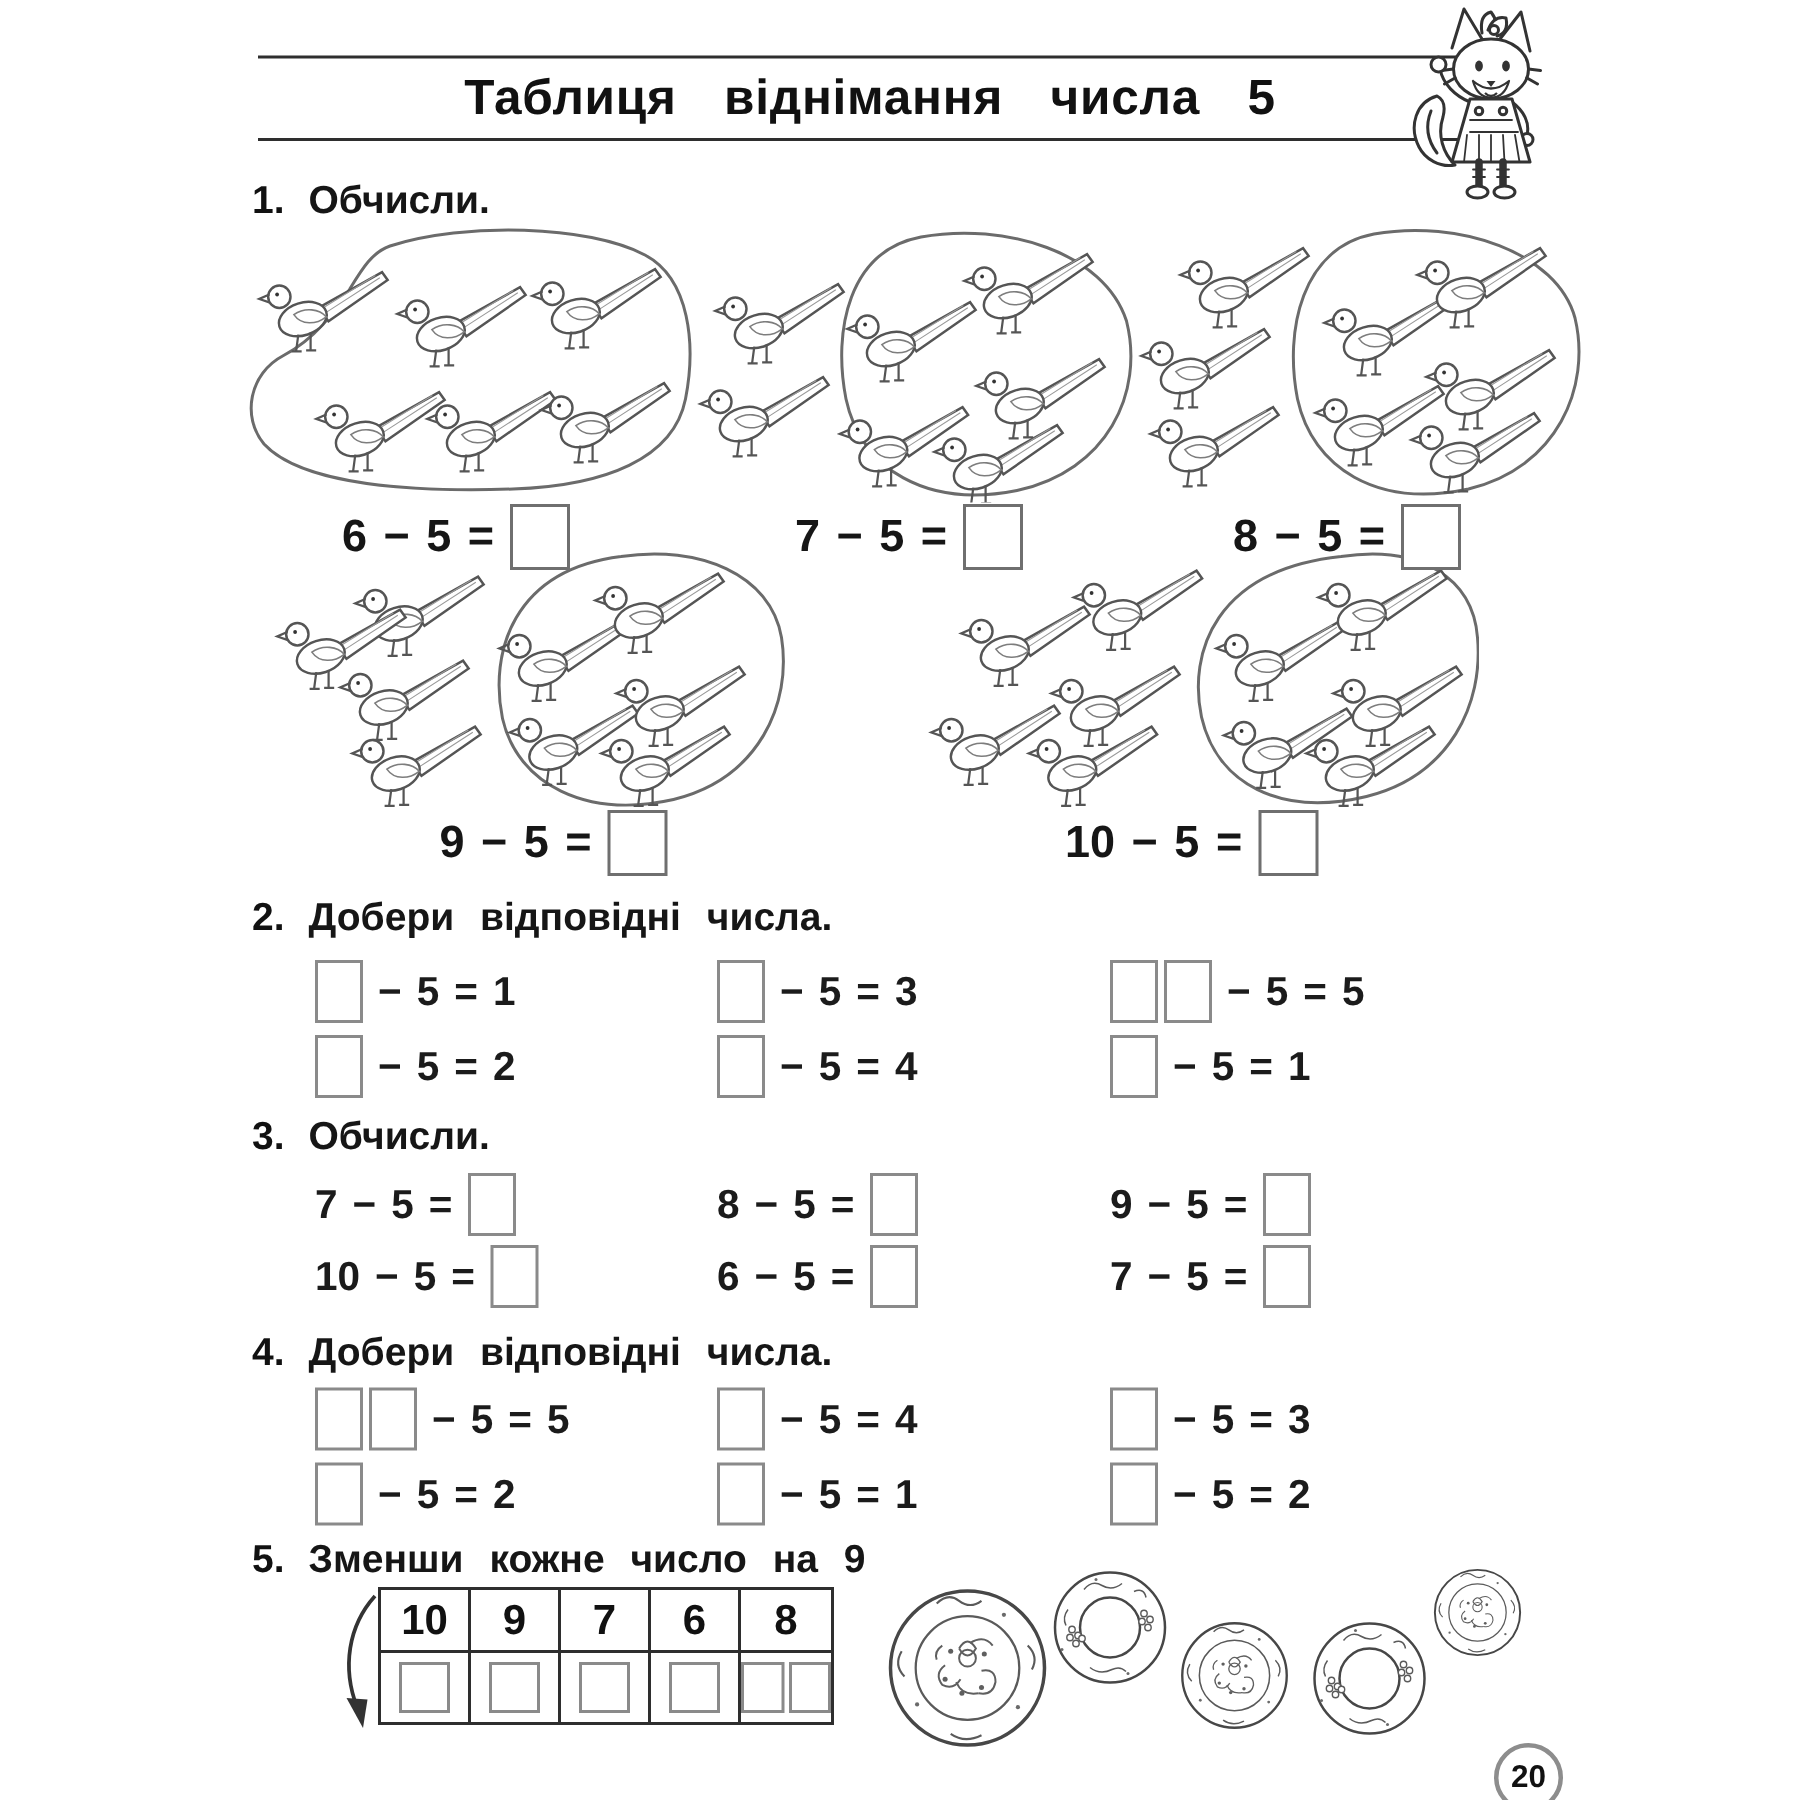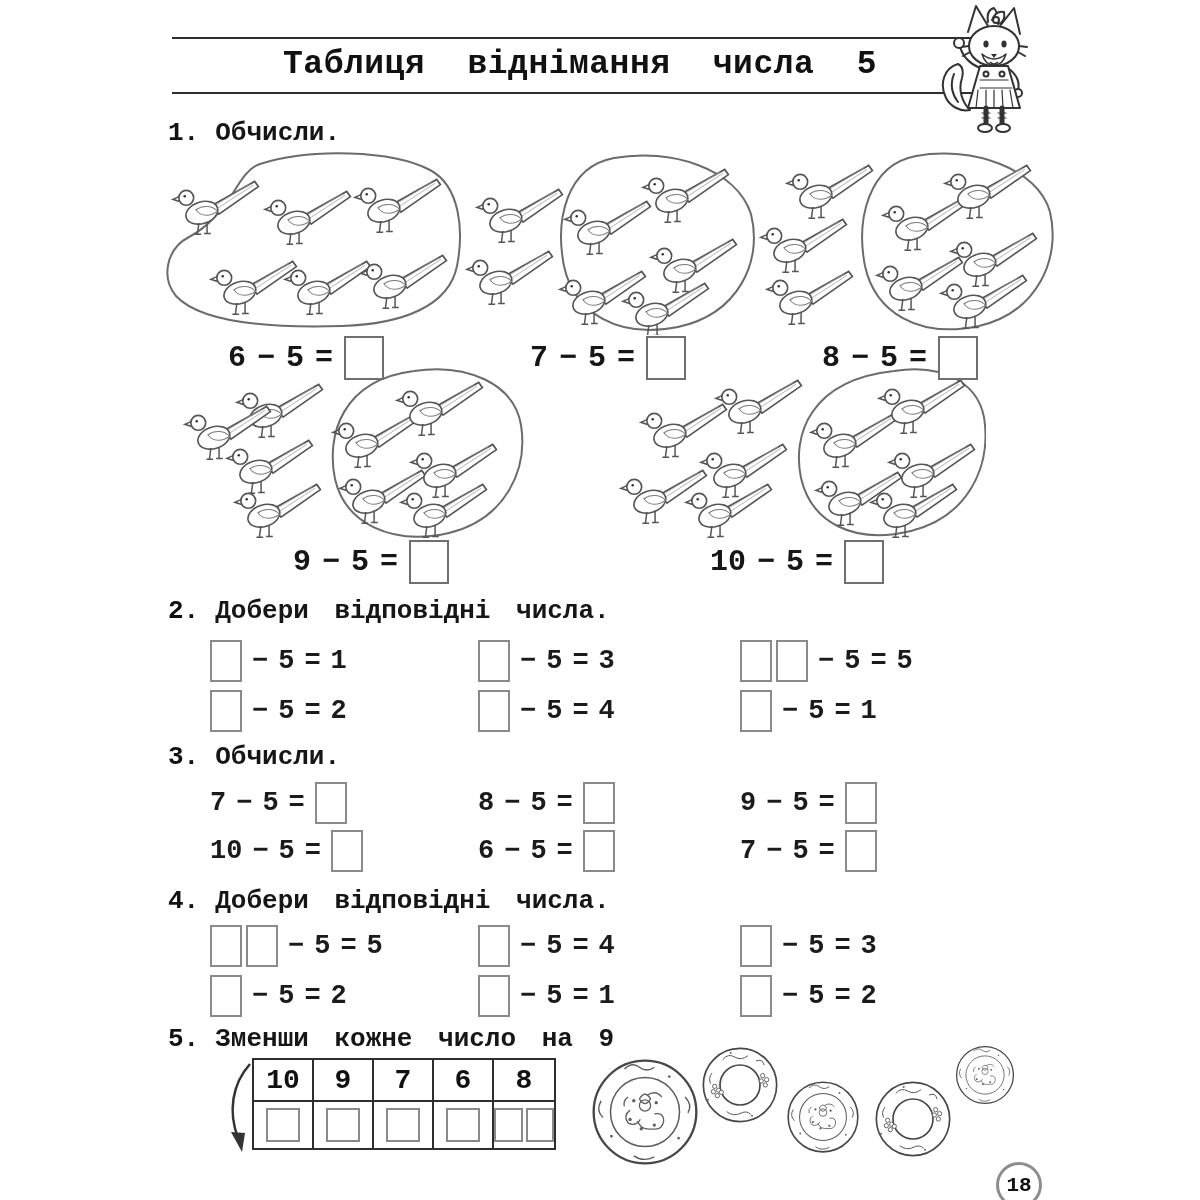--- a/index.html
+++ b/index.html
@@ -1,17 +1,17 @@
 <!DOCTYPE html>
 <html><head>
 <meta charset="utf-8">
 <style>
   html,body{margin:0;padding:0;background:#ffffff;}
   .page{position:relative;width:1200px;height:1200px;background:#fff;overflow:hidden;
-        font-family:Liberation Mono, monospace;color:#1f1f1f;}
+        font-family:Liberation Sans, sans-serif;color:#1f1f1f;}
   .abs{position:absolute;}
   .hline{height:2px;background:#2e2e2e;}
   .title{font-weight:bold;font-size:33px;word-spacing:22px;letter-spacing:.5px;text-align:center;color:#111;}
   .ex-head{display:flex;align-items:baseline;gap:16px;font-size:26px;}
   .ex-num{font-weight:bold;color:#111;}
   .ex-title{font-weight:600;word-spacing:10px;color:#161616;}
   .equation{display:flex;align-items:center;gap:11px;font-size:30px;font-weight:bold;color:#161616;}
   .eq-sm{display:flex;align-items:center;gap:10px;font-size:27px;font-weight:bold;color:#1b1b1b;}
   .box{display:inline-block;background:#fff;border:2px solid #6f6f6f;}
   .box-lg{width:36px;height:40px;}
@@ -456,21 +456,21 @@
       </div>
       <div class="t5c t5a">
         <span class="box-xs"></span>
         <span class="box-xs"></span>
       </div>
     </div>
 
   <div></div>
 
   <div class="abs badge" style="left:996px;top:1162px">
-    <span>18</span>
+    <span>20</span>
   </div>
 <svg class="abs" width="112" height="112" viewBox="0 0 120 120" style="left: 589px; top: 1056px;">
       <use href="#plateA"></use>
     </svg>
     <svg class="abs" width="80" height="80" viewBox="0 0 120 120" style="left: 700px; top: 1045px;">
       <use href="#plateB"></use>
     </svg>
     <svg class="abs" width="76" height="76" viewBox="0 0 120 120" style="left: 785px; top: 1079px;">
       <use href="#plateA"></use>
     </svg>

